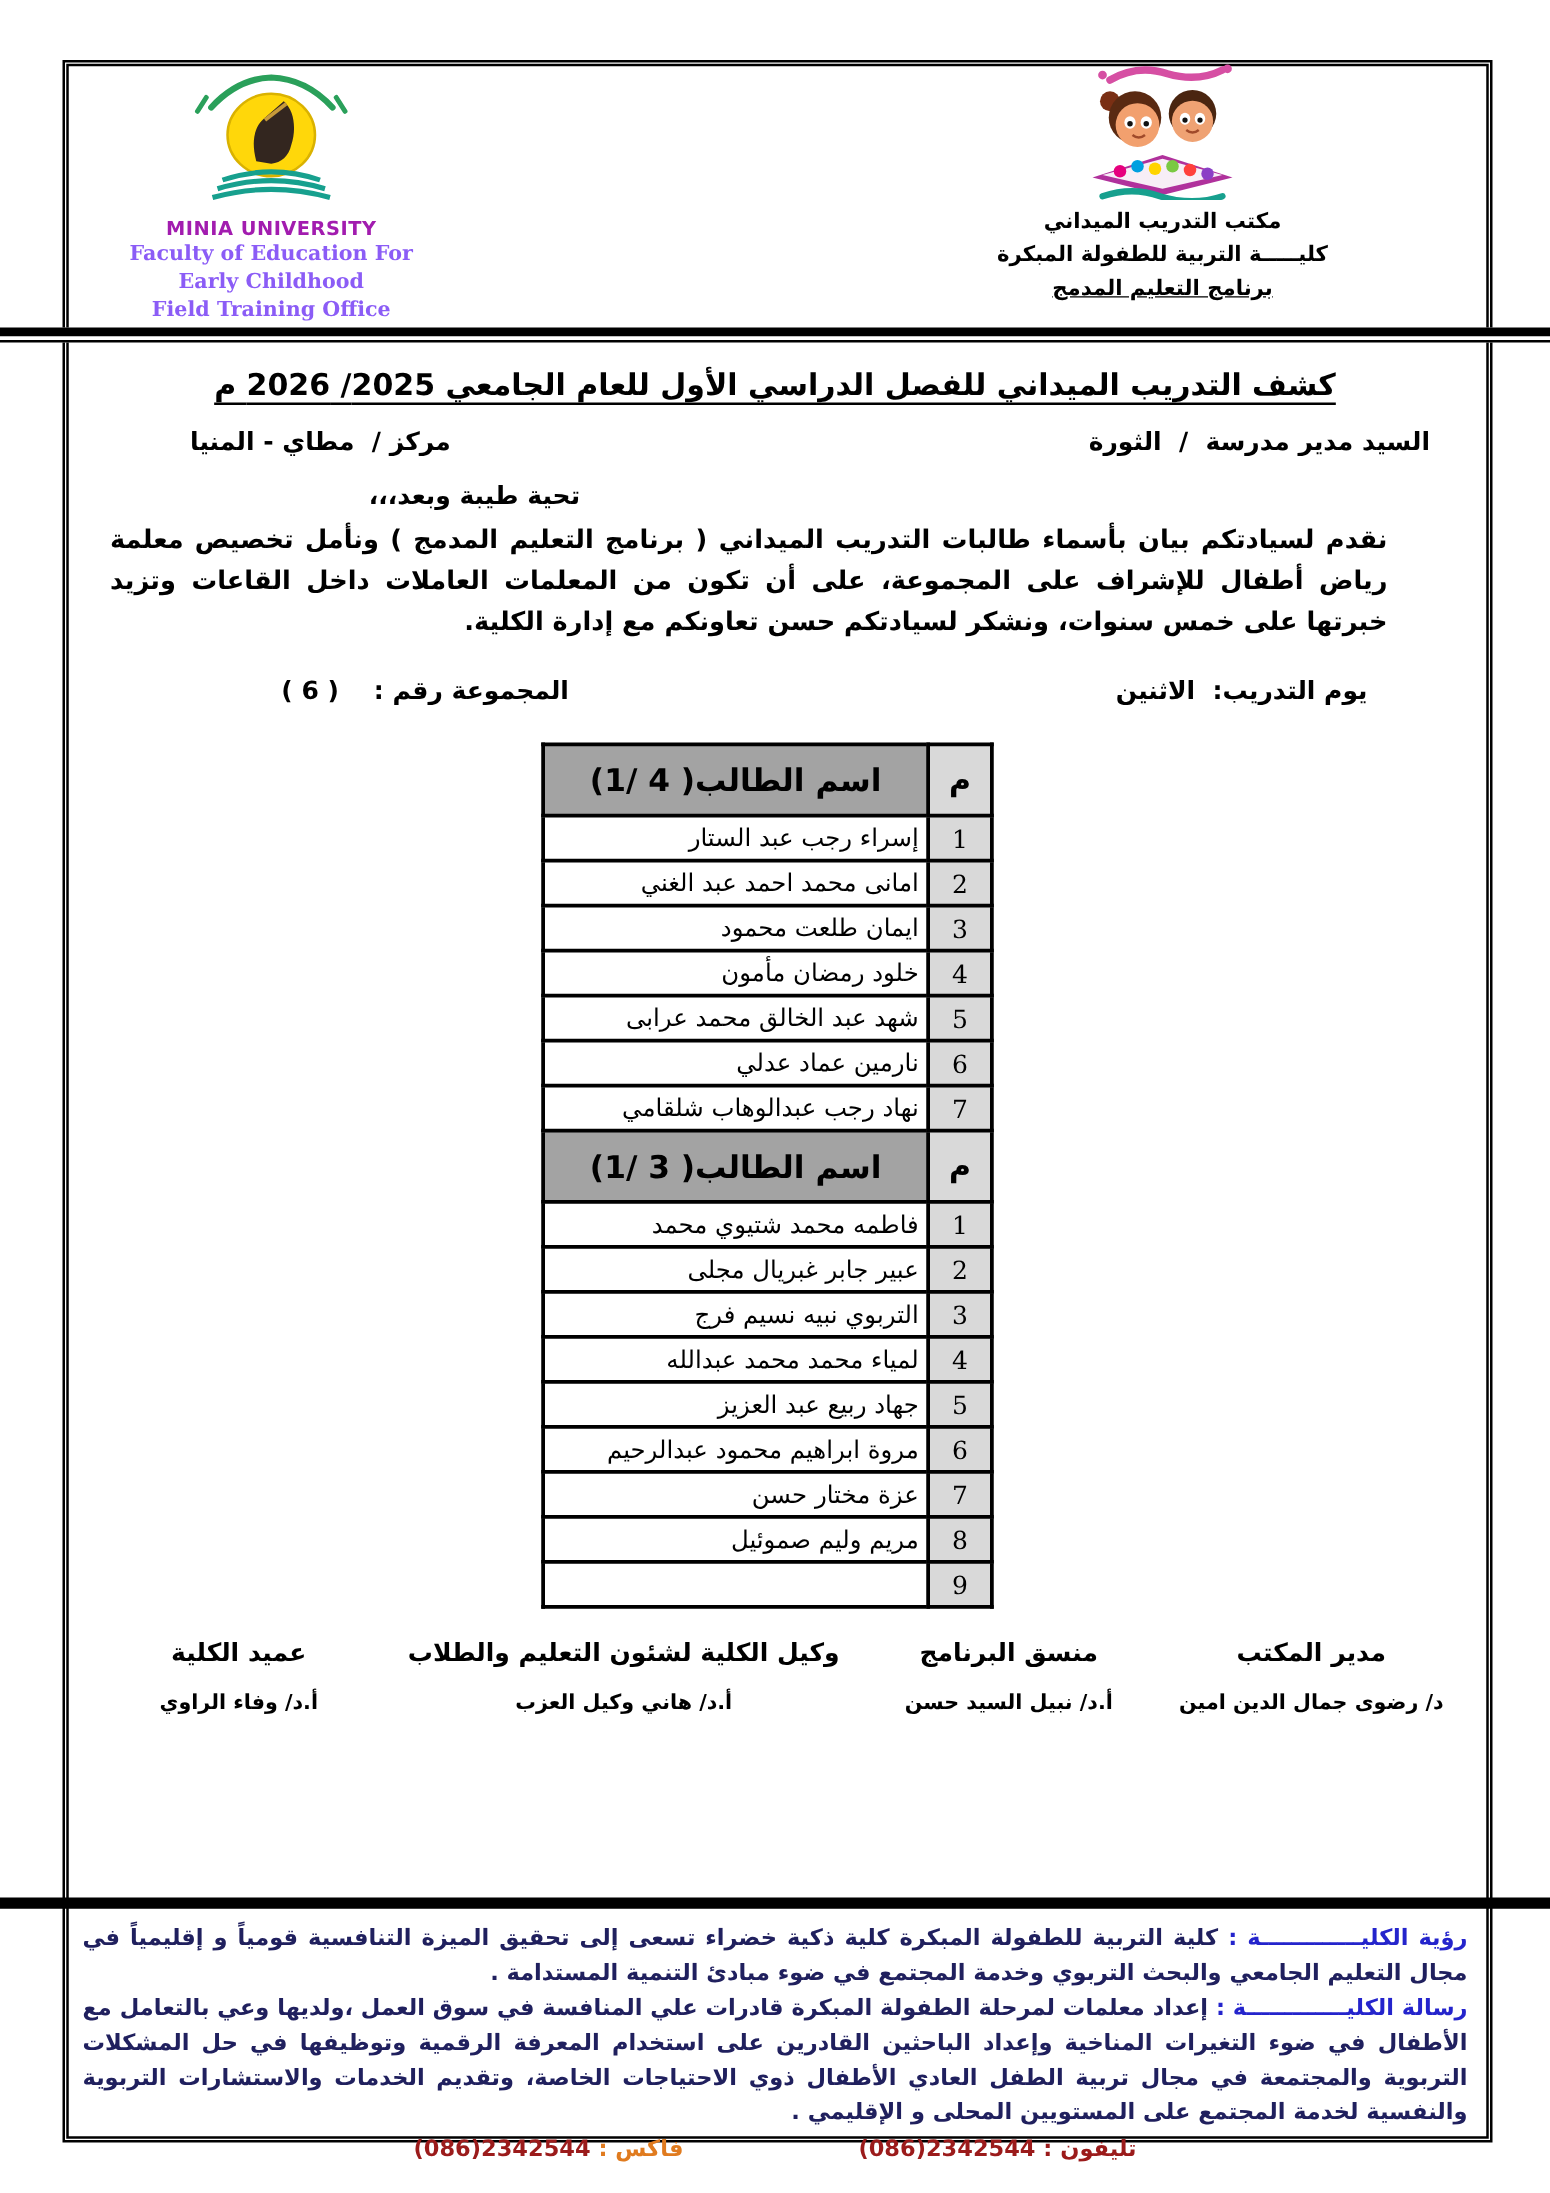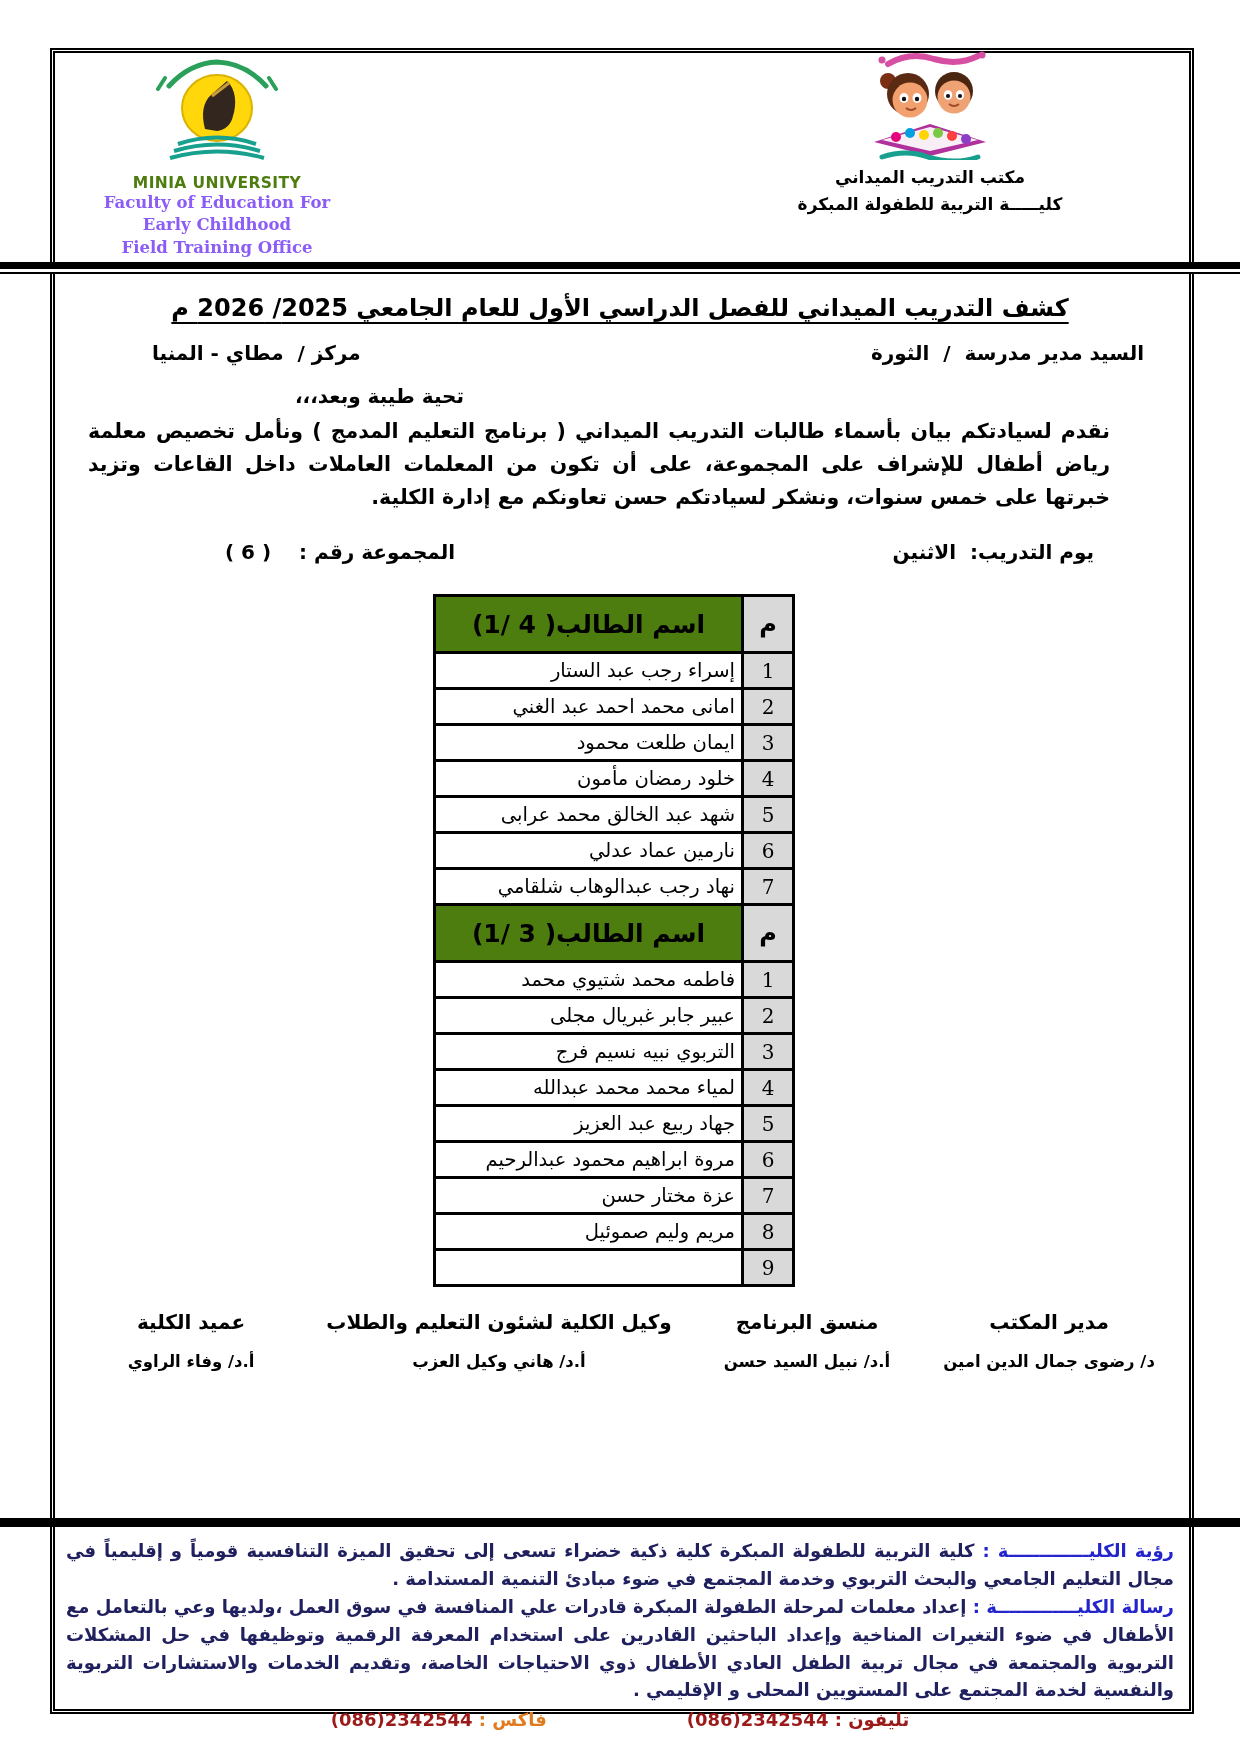--- a/index.html
+++ b/index.html
@@ -10,21 +10,21 @@
   .frame { position:absolute; left:50px; top:48px; width:1134px; height:1656px;
            border:5px double #000; }
 
   
   .band1 { position:absolute; left:0; top:262px; width:1240px; height:3px;
            border-top:7px solid #000; border-bottom:2px solid #000; background:#fff; }
   .band2 { position:absolute; left:0; top:1518px; width:1240px; height:9px; background:#000; }
 
   
   .left-head { position:absolute; left:92px; top:56px; width:250px; text-align:center; }
-  .m-univ { color:#4d7c0f; font-weight:bold; font-size:15.5px; letter-spacing:.4px; margin-top:2px; }
+  .m-univ { color:#a21caf; font-weight:bold; font-size:15.5px; letter-spacing:.4px; margin-top:2px; }
   .eng-lines { font-family:"DejaVu Serif", serif; font-weight:bold; font-size:16.5px;
                line-height:1.35; color:#8b5cf6; }
 
   .right-head { position:absolute; left:760px; top:48px; width:340px; text-align:center; direction:rtl; }
   .ar-line { font-weight:bold; font-size:17px; line-height:1.6; }
   .ar-line.u { text-decoration:underline; }
 
   
   .doc-title { position:absolute; top:294px; left:0; width:100%; text-align:center;
                direction:rtl; font-size:24px; font-weight:bold; }
@@ -41,21 +41,21 @@
               text-align:justify; font-size:20.5px; font-weight:bold; line-height:1.6; }
 
   .training-row { position:absolute; top:540px; left:225px; right:146px; direction:rtl;
                   display:flex; justify-content:space-between; font-size:20px; font-weight:bold;
                   white-space:pre-wrap; }
 
   
   .students { position:absolute; top:594px; left:433px; width:362px; }
   .students table { border-collapse:collapse; direction:rtl; width:100%; }
   .students td, .students th { border:3px solid #000; }
-  .h-name { background:#4d7c0f; font-size:25px; font-weight:bold; height:52px; text-align:center; }
+  .h-name { background:#a3a3a3; font-size:25px; font-weight:bold; height:52px; text-align:center; }
   .h-num  { background:#d9d9d9; width:46px; font-size:24px; font-weight:bold; text-align:center; }
   .c-num  { background:#d9d9d9; width:46px; text-align:center;
             font-family:"DejaVu Serif", serif; font-size:20px; height:31px; }
   .c-name { background:#fff; text-align:right; padding:0 6px 0 14px; font-size:19.5px; }
 
   
   .sig-row { position:absolute; left:70px; right:70px; direction:rtl; display:flex;
              font-weight:bold; }
   .sig-titles { top:1310px; font-size:20px; }
   .sig-names  { top:1352px; font-size:16.5px; }
@@ -125,20 +125,21 @@
       <circle cx="66" cy="89" r="5" fill="#e6007e"></circle>
         <circle cx="80" cy="85" r="5" fill="#00a0e0"></circle>
       <circle cx="94" cy="87" r="5" fill="#ffd400"></circle>
         <circle cx="108" cy="85" r="5" fill="#7ac943"></circle>
       <circle cx="122" cy="88" r="5" fill="#ff403c"></circle>
         <circle cx="136" cy="91" r="5" fill="#8b3fc6"></circle>
       <path d="M52 109 q24 -8 46 0 q26 8 50 0" fill="none" stroke="#17a08e" stroke-width="5" stroke-linecap="round"></path>
     </svg>
     <div class="ar-line">مكتب التدريب الميداني</div>
     <div class="ar-line">كليـــــة التربية للطفولة المبكرة</div>
+    <div class="ar-line u">برنامج التعليم المدمج</div>
   </div>
 
   <div class="band1"></div>
 
   <div class="doc-title">
     <span>كشف التدريب الميداني للفصل الدراسي الأول للعام الجامعي 2025/ 2026 م</span>
   </div>
 
   <div class="addr-row">
     <span>السيد مدير مدرسة  /  الثورة</span>

